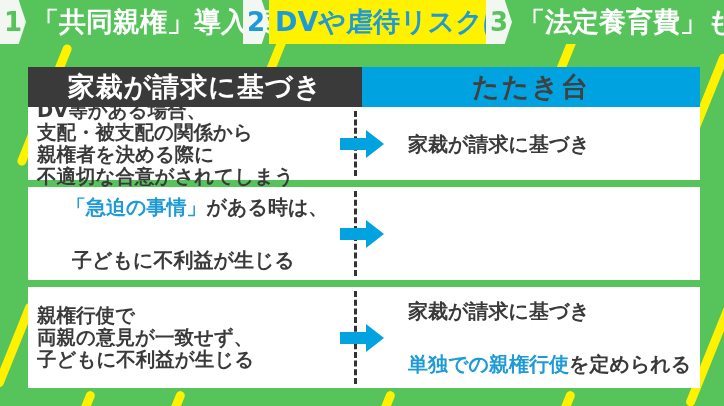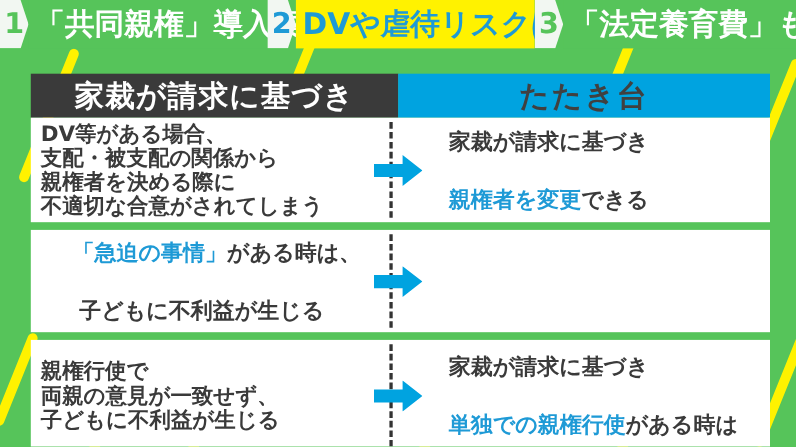--- a/index.html
+++ b/index.html
@@ -75,32 +75,31 @@
     <div class="tab-label">「法定養育費」も</div>
   </div>
 </div>
 
 <div class="table">
   <div class="thead">
     <div class="th-left">家裁が請求に基づき</div>
     <div class="th-right">たたき台</div>
   </div>
 
-  <div class="row" style="height:95px;">
+  <div class="row" style="height:73px;">
     <div class="cell-left">DV等がある場合、
 支配・被支配の関係から
 親権者を決める際に
 不適切な合意がされてしまう</div>
     <div class="divider"></div>
     <svg class="arrow" viewBox="0 0 44 28">
       <polygon points="0,8 26,8 26,0 44,14 26,28 26,20 0,20" fill="#00a3e0"></polygon>
     </svg>
     <div class="cell-right">
       <div class="line"><span>家裁が請求に基づき</span></div>
-      <div class="line"><span class="blue">親権者を変更</span><span>できる</span></div>
     </div>
   </div>
 
   <div class="row" style="height:93px;">
     <div class="divider"></div>
     <svg class="arrow" viewBox="0 0 44 28">
       <polygon points="0,8 26,8 26,0 44,14 26,28 26,20 0,20" fill="#00a3e0"></polygon>
     </svg>
     <div class="cell-right" style="padding-left:38px;">
       <div class="line"><span class="blue">「急迫の事情」</span><span>がある時は、</span></div>
@@ -111,16 +110,16 @@
   <div class="row" style="height:101px;">
     <div class="cell-left">親権行使で
 両親の意見が一致せず、
 子どもに不利益が生じる</div>
     <div class="divider"></div>
     <svg class="arrow" viewBox="0 0 44 28">
       <polygon points="0,8 26,8 26,0 44,14 26,28 26,20 0,20" fill="#00a3e0"></polygon>
     </svg>
     <div class="cell-right">
       <div class="line"><span>家裁が請求に基づき</span></div>
-      <div class="line"><span class="blue">単独での親権行使</span><span>がある時は</span></div>
+      <div class="line"><span class="blue">単独での親権行使</span><span>を定められる</span></div>
     </div>
   </div>
 </div>
 
 </body></html>

